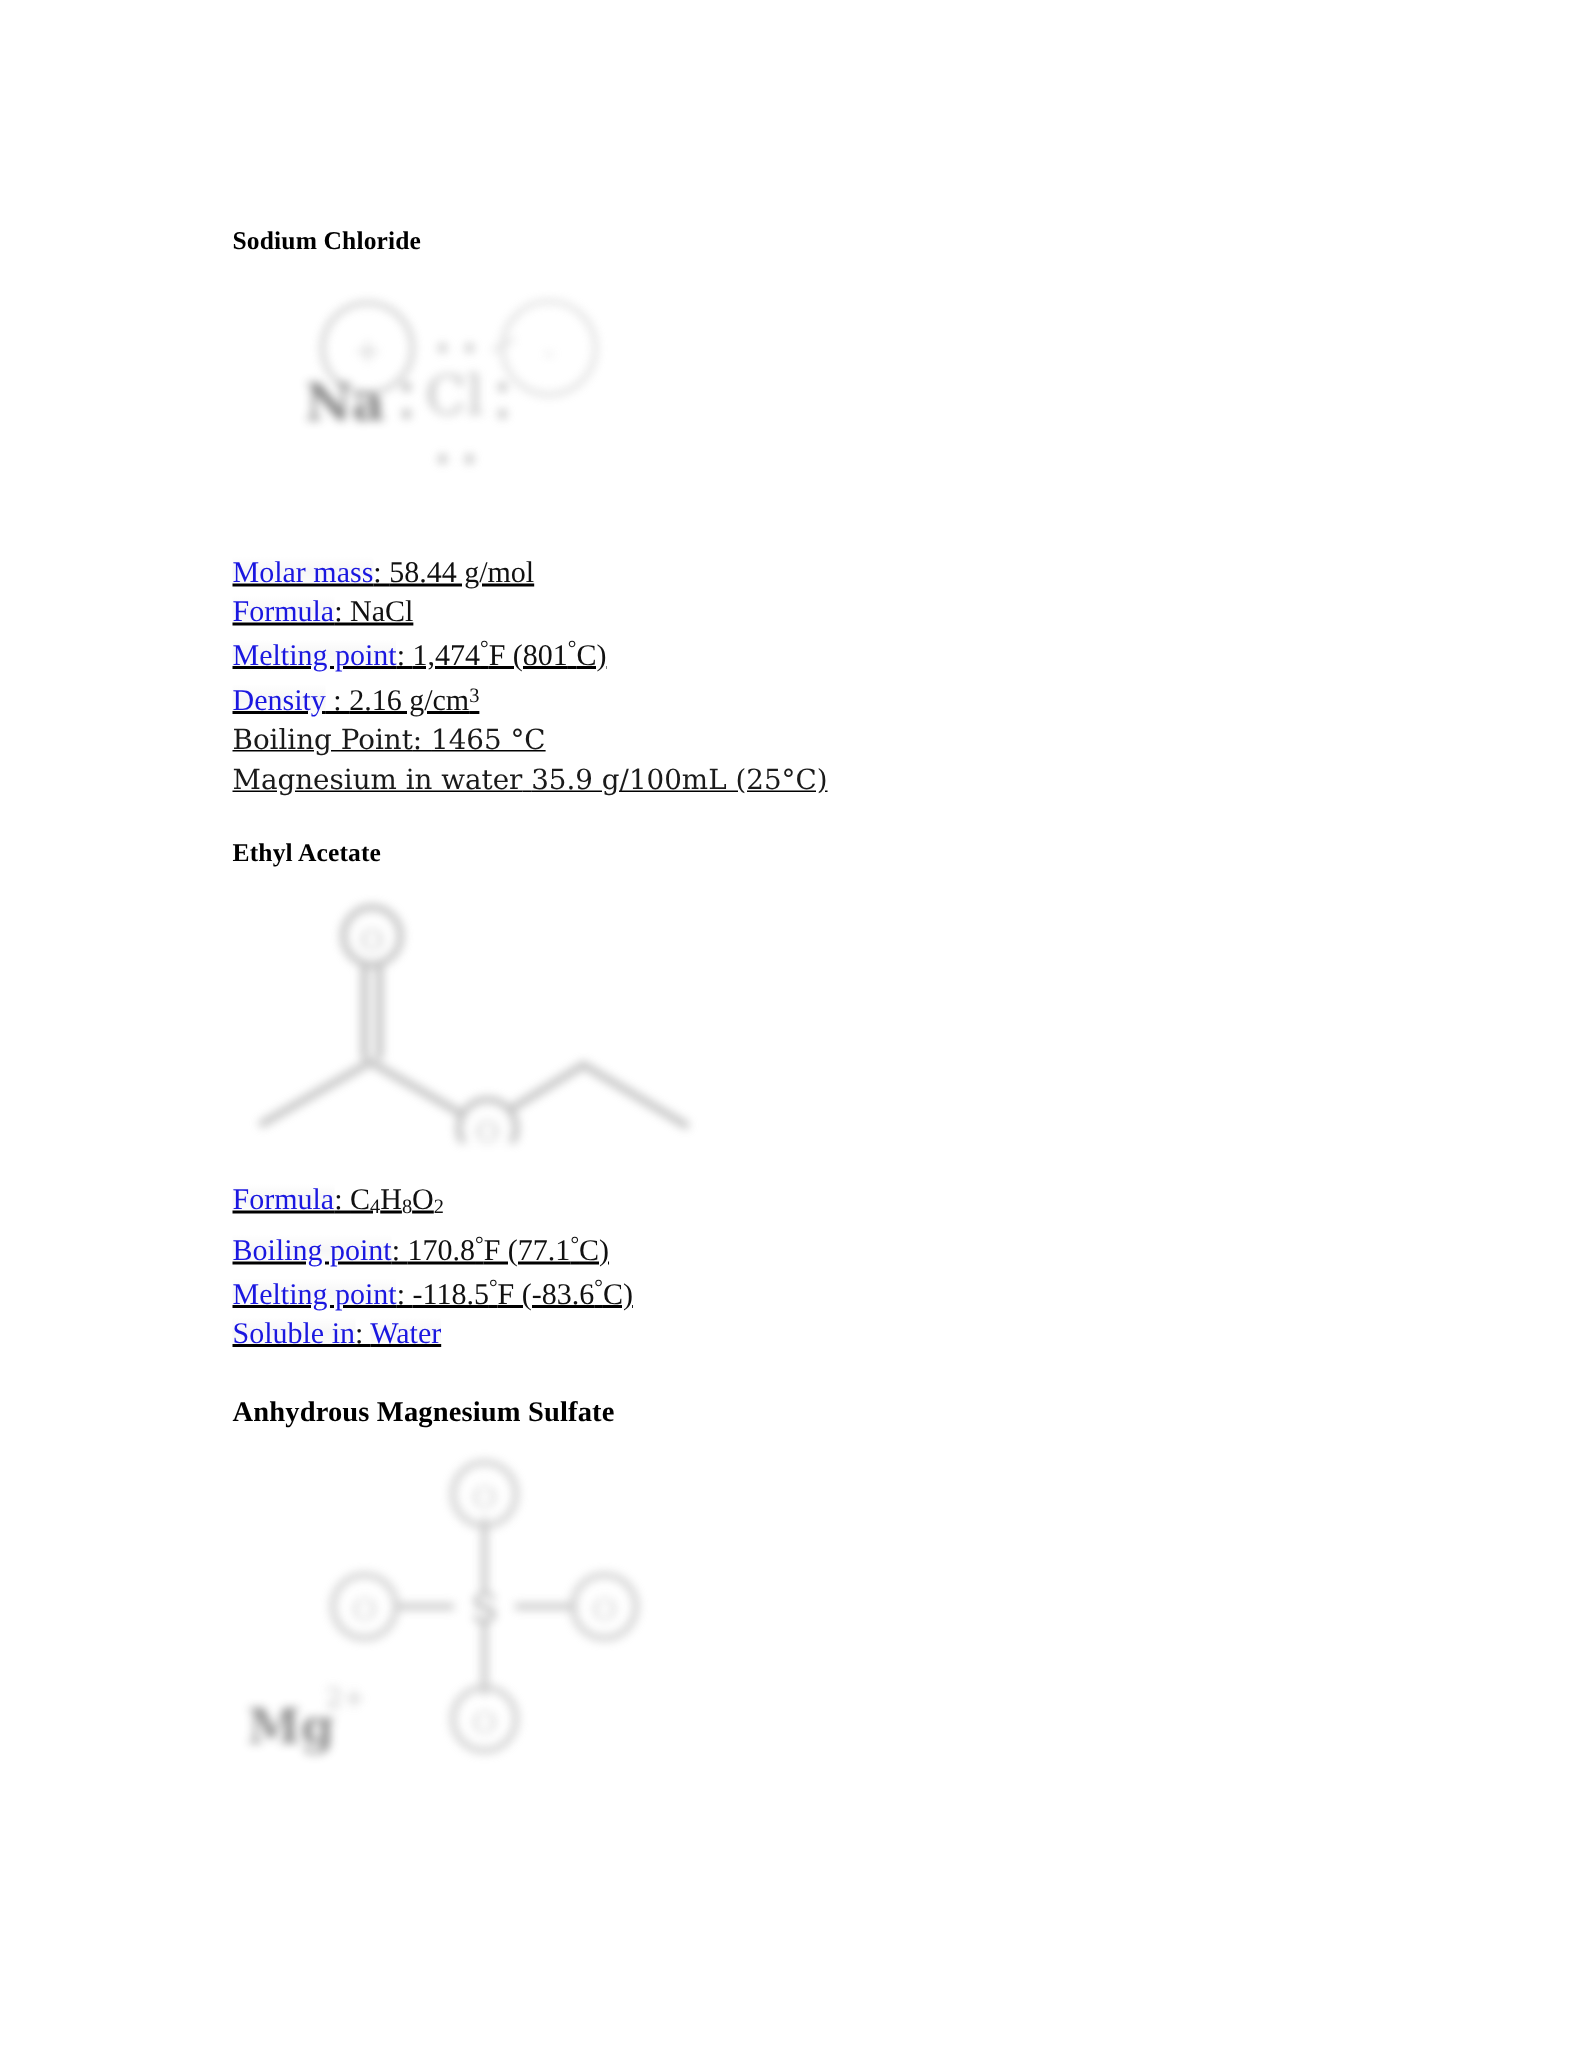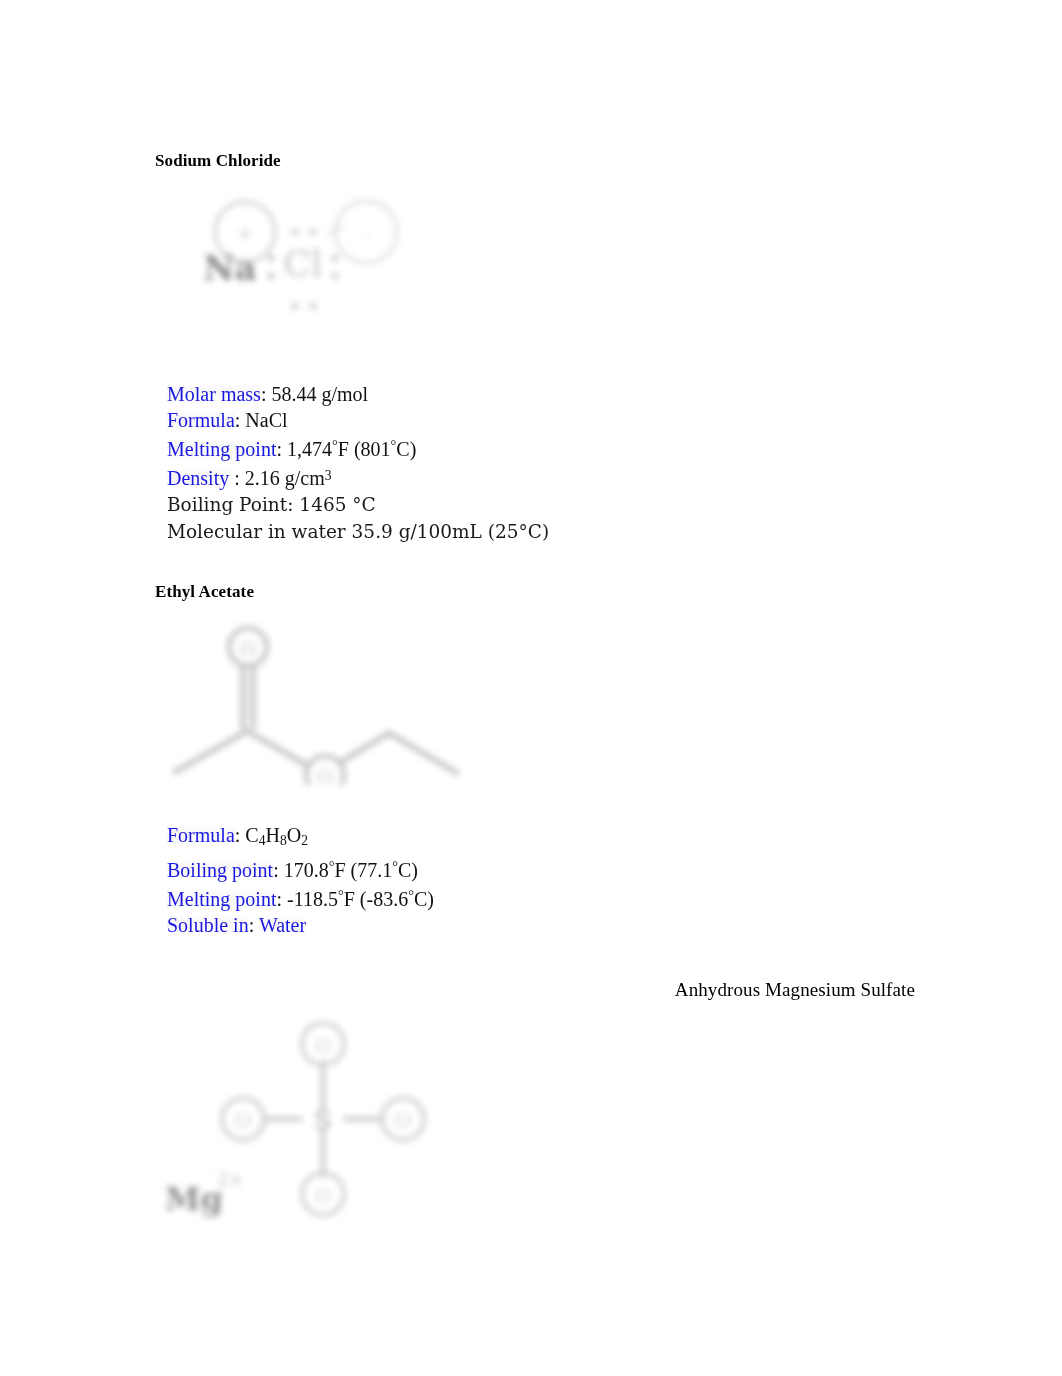--- a/index.html
+++ b/index.html
@@ -38,41 +38,41 @@
     font-size: 17px;
     font-weight: bold;
     color: #000000;
     margin: 0;
     padding: 0;
     line-height: 22px;
     letter-spacing: 0.1px;
   }
 
   h2.heading-plain {
-    font-weight: normal;
+    font-weight: bold;
     font-size: 19px;
     line-height: 24px;
-    text-align: right;
   }
 
   .structure {
     position: relative;
     filter: blur(3.1px);
     opacity: 0.62;
   }
 
   .struct-nacl { width: 260px; height: 150px; margin-top: 22px; margin-left: 28px; }
   .struct-ea   { width: 310px; height: 170px; margin-top: 12px; margin-left: 6px; }
   .struct-mgso4{ width: 300px; height: 210px; margin-top: 12px; margin-left: 0px; }
 
   .structure svg { display: block; width: 100%; height: 100%; }
 
   .props {
-    margin: 12px;
+    margin: 0;
     padding: 0;
+    text-decoration: underline;
   }
 
   .prop-line {
     font-family: "Liberation Serif", "DejaVu Serif", serif;
     font-size: 20px;
     line-height: 25.5px;
     color: #000000;
     white-space: pre;
   }
 
@@ -150,21 +150,21 @@
       </div>
 
       <div class="gap-after-struct"></div>
 
       <div class="props">
         <div class="prop-line"><span class="lbl hl">Molar mass</span><span class="val">: </span><span class="val">58.44 g/mol</span></div>
         <div class="prop-line"><span class="lbl hl">Formula</span><span class="val">: </span><span class="val">NaCl</span></div>
         <div class="prop-line"><span class="lbl hl">Melting point</span><span class="val">: </span><span class="val">1,474<span class="deg">°</span>F (801<span class="deg">°</span>C)</span></div>
         <div class="prop-line"><span class="lbl hl">Density</span><span class="val"> : </span><span class="val">2.16 g/cm<span class="sup3">3</span></span></div>
         <div class="prop-line plain"><span class="lbl">Boiling Point</span><span class="val">: </span><span class="val">1465 °C</span></div>
-        <div class="prop-line plain"><span class="lbl">Molecular in water</span><span class="val"> </span><span class="val">35.9 g/100mL (25°C)</span></div>
+        <div class="prop-line plain"><span class="lbl">Magnesium in water</span><span class="val"> </span><span class="val">35.9 g/100mL (25°C)</span></div>
       </div>
     </div>
 
     <div class="gap-section"></div>
 
     <div class="section">
       <h2 class="heading">Ethyl Acetate</h2>
 
       <div class="structure struct-ea">
         <svg viewBox="0 0 310 170" xmlns="http://www.w3.org/2000/svg">

